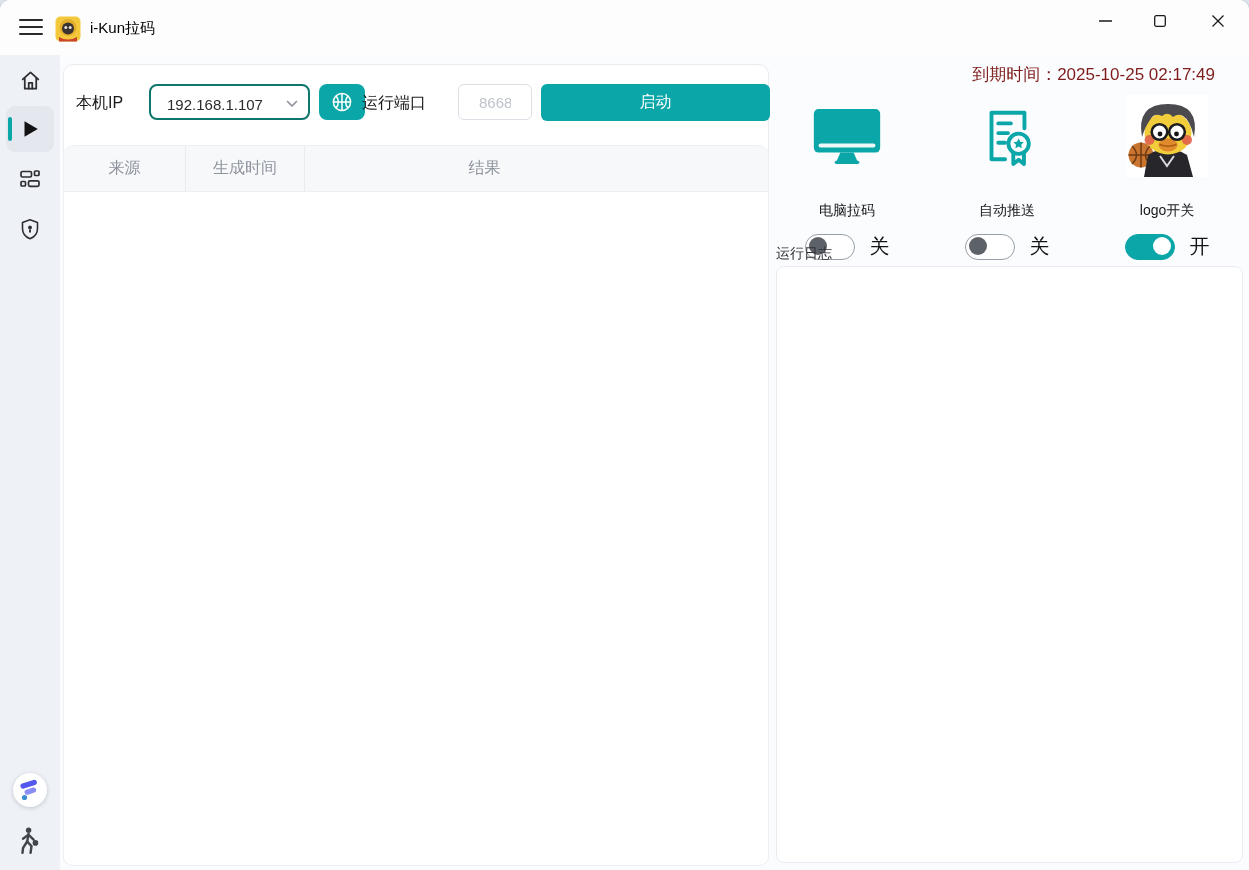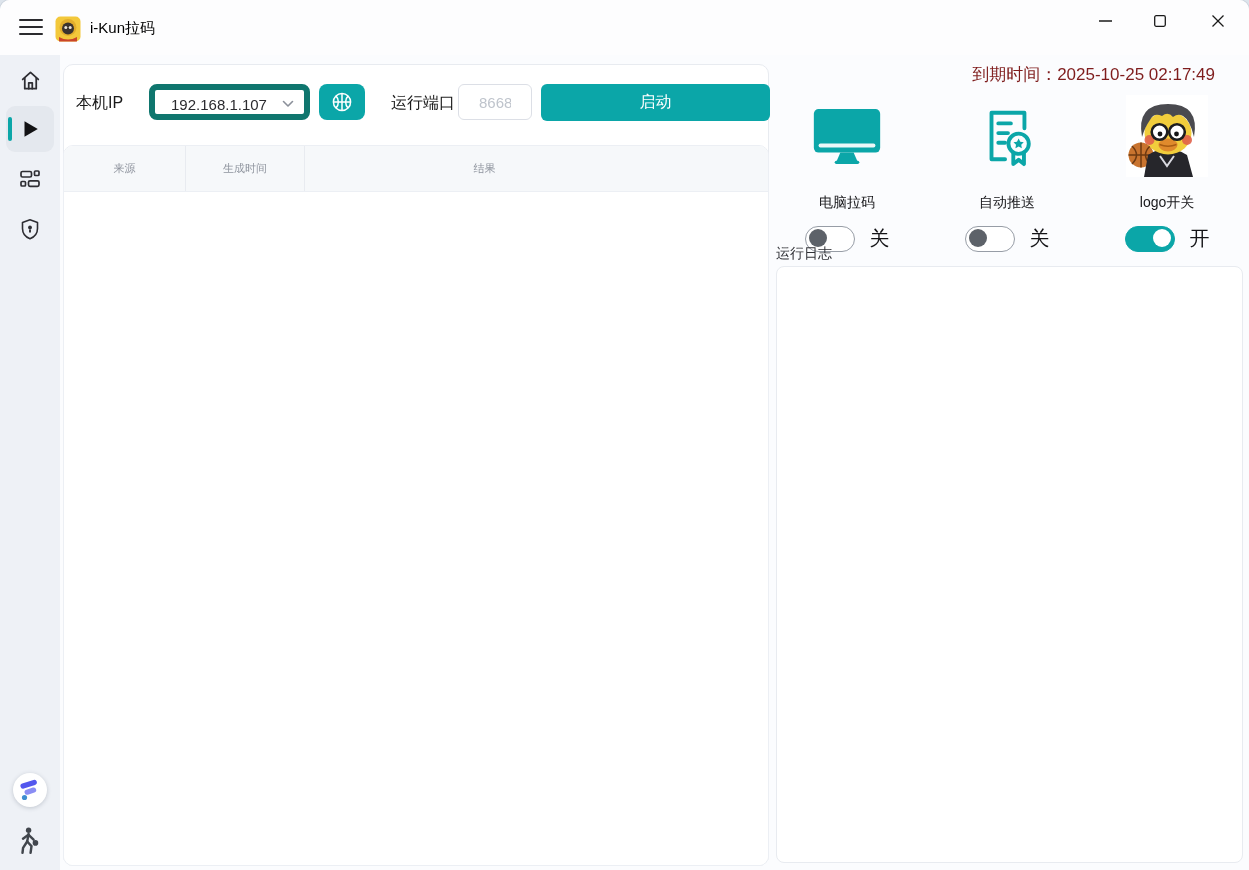--- a/index.html
+++ b/index.html
@@ -17,41 +17,41 @@
   .sidebar{position:absolute;left:0;top:55px;width:60px;height:815px;background:#eef1f6;}
   .side-item{position:absolute;left:0;width:60px;height:44px;display:flex;align-items:center;justify-content:center;cursor:pointer;}
   .side-item.active{left:6px;width:48px;height:46px;background:#e4e8ee;border-radius:9px;}
   .accent-bar{position:absolute;left:2px;top:11px;width:4px;height:24px;border-radius:3px;background:var(--accent);}
   .side-bottom{position:absolute;left:0;width:60px;display:flex;justify-content:center;}
   .brand-circle{width:34px;height:34px;border-radius:50%;background:#fff;box-shadow:0 1px 4px rgba(60,70,90,.25);display:flex;align-items:center;justify-content:center;}
   
   .left-card{position:absolute;left:63px;top:64px;width:706px;height:802px;background:#fff;
              border:1px solid #e8ebf0;border-radius:10px;}
   .form-label{position:absolute;top:28px;font-size:16px;color:#1a1a1a;}
-  .ip-select{position:absolute;left:85px;top:19px;width:161px;height:36px;border:6px solid #0f766e;border-radius:8px;
+  .ip-select{position:absolute;left:85px;top:19px;width:161px;height:36px;border:2px solid #0f766e;border-radius:8px;
              background:#fff;display:flex;align-items:center;padding:4px 10px 0 16px;cursor:pointer;}
   .ip-select .val{font-size:15px;color:#2b2b2f;flex:1;}
   .icon-btn{position:absolute;left:255px;top:19px;width:46px;height:36px;border:none;border-radius:8px;
             background:var(--accent);display:flex;align-items:center;justify-content:center;cursor:pointer;}
   .port-input{position:absolute;left:394px;top:19px;width:74px;height:36px;border:1px solid #dcdfe6;border-radius:6px;
               padding:0 20px;font-size:15px;color:#2b2b2f;outline:none;font-family:inherit;}
   .port-input::placeholder{color:#bfc4cc;}
   .start-btn{position:absolute;left:477px;top:19px;width:229px;height:37px;border:none;border-radius:6px;
              background:var(--accent);color:#fff;font-size:16px;cursor:pointer;font-family:inherit;}
   .table{position:absolute;left:-1px;right:-1px;top:80px;bottom:-1px;border:1px solid #eceff4;border-radius:10px;overflow:hidden;background:#fff;}
   .thead{display:flex;height:46px;background:#f6f8fa;border-bottom:1px solid #eceff4;}
-  .th{display:flex;align-items:center;justify-content:center;font-size:11px;color:#8f949e;}
+  .th{display:flex;align-items:center;justify-content:center;font-size:16px;color:#8f949e;}
   .th+.th{border-left:1px solid #e8ebf0;}
   .th.c0{width:121px}.th.c1{width:119px}.th.c2{width:360px}.th.c3{flex:1}
   .tbody{position:absolute;left:0;right:0;top:46px;bottom:0;background:#fff;}
   
   .expiry{position:absolute;top:63px;right:34px;font-size:17px;color:#7f1d1d;}
   .feature{position:absolute;top:94px;width:160px;display:flex;flex-direction:column;align-items:center;}
   .feature .icon-box{height:84px;display:flex;align-items:center;justify-content:center;}
-  .feature .flabel{margin-top:16px;font-size:14px;color:#17171a;}
+  .feature .flabel{margin-top:24px;font-size:14px;color:#17171a;}
   .toggle-row{margin-top:13px;display:flex;align-items:center;gap:15px;}
   .toggle{position:relative;width:50px;height:26px;border:1.5px solid #979da6;border-radius:14px;background:#fff;cursor:pointer;}
   .toggle .knob{position:absolute;left:3px;top:2.5px;width:18px;height:18px;border-radius:50%;background:#5d6269;}
   .toggle.on{background:var(--accent);border-color:var(--accent);}
   .toggle.on .knob{left:auto;right:3px;background:#fff;}
   .state{font-size:20px;color:#141417;}
   .log-label{position:absolute;left:776px;top:245px;font-size:14px;color:#303136;}
   .log-box{position:absolute;left:776px;top:266px;width:467px;height:597px;background:#fff;
            border:1px solid #e8ebf0;border-radius:8px;overflow:auto;padding:8px;font-size:13px;color:#333;}
   .avatar-img{width:82px;height:82px;}
@@ -162,21 +162,21 @@
       <svg width="12" height="8" viewBox="0 0 12 8">
         <path d="M1.5 1.5 L6 6 L10.5 1.5" fill="none" stroke="#8b909a" stroke-width="1.6" stroke-linecap="round" stroke-linejoin="round"></path>
       </svg>
     </div>
     <button class="icon-btn">
       <svg viewBox="0 0 24 24" width="24" height="24" fill="none" stroke="#fff" stroke-width="1.5">
         <circle cx="12" cy="12" r="8.6"></circle>
         <path d="M5.9 5.9 C9.2 9.2 9.2 14.8 5.9 18.1 M18.1 5.9 C14.8 9.2 14.8 14.8 18.1 18.1 M3.4 12 H20.6 M12 3.4 V20.6"></path>
       </svg>
     </button>
-    <div class="form-label" style="left:327px">运行端口</div>
+    <div class="form-label" style="left:298px">运行端口</div>
     <input class="port-input" type="text" placeholder="8668" style="">
     <button class="start-btn">启动</button>
 
     <div class="table">
       <div class="thead">
         <div class="th c0">来源</div>
         <div class="th c1">生成时间</div>
         <div class="th c2">结果</div>
       </div>
       <div class="tbody"></div>

